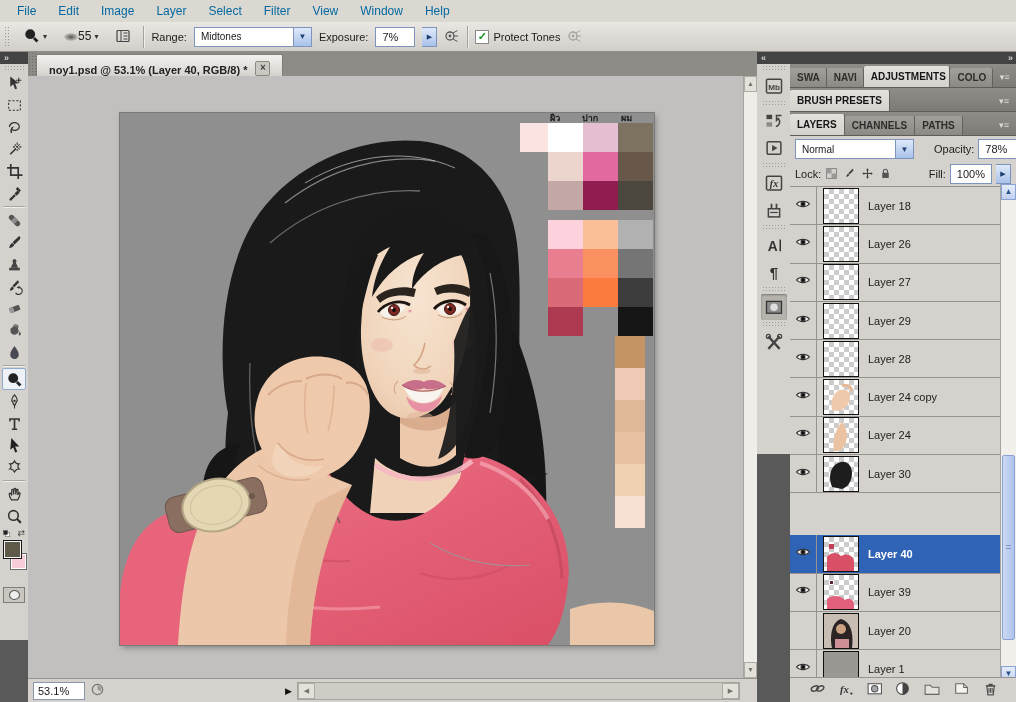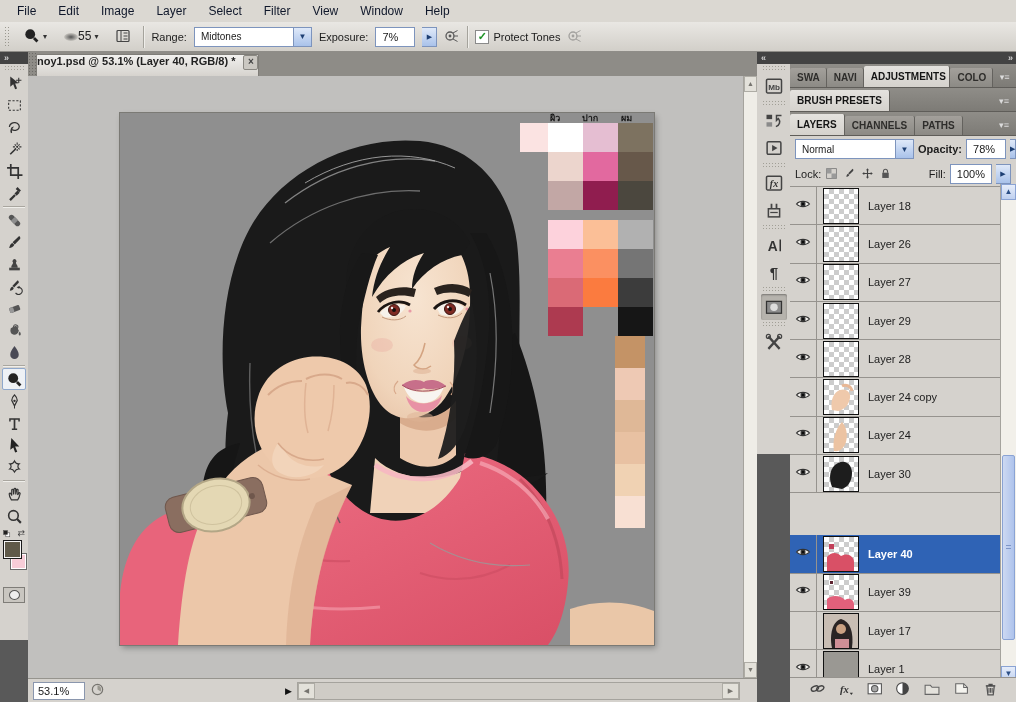--- a/index.html
+++ b/index.html
@@ -1,21 +1,21 @@
 <!DOCTYPE html>
 <html><head>
 <meta charset="utf-8">
 <style>
   html,body{margin:0;padding:0;background:#333;}
   .app{position:relative;width:1016px;height:702px;background:#595959;overflow:hidden;
        font-family:"Liberation Sans",sans-serif;font-size:11px;color:#1a1a1a;}
   
   .menu-bar{position:absolute;top:0;left:0;right:0;height:22px;background:#dbd8d2;
             border-bottom:1px solid #a9a7a1;display:flex;align-items:center;padding-left:6px;}
-  .menu-item{padding:3px 11px;font-size:12px;color:#0f172a;text-align:center;}
+  .menu-item{padding:3px 11px;font-size:12px;color:#0369a1;text-align:center;}
   
   .options-bar{position:absolute;top:22px;left:0;right:0;height:29px;
                background:linear-gradient(#e9e7e3,#d2cfc9);border-bottom:1px solid #8f8d88;
                display:flex;align-items:center;gap:7px;padding-left:4px;}
   .drag-dots{width:7px;height:22px;background-image:radial-gradient(#9a988f 35%,transparent 36%);
              background-size:3px 3px;}
   .opt-btn{display:flex;align-items:center;gap:3px;padding:2px 4px;border:1px solid transparent;border-radius:2px;}
   .caret{font-size:8px;color:#333;}
   .brush-picker{display:flex;align-items:center;gap:3px;}
   .brush-stack{display:flex;flex-direction:row;align-items:center;line-height:9px;font-size:12px;color:#222;}
@@ -52,21 +52,21 @@
              box-shadow:inset 0 0 0 1px #fff;}
   .quickmask{width:20px;height:14px;margin:2px auto;background:#c9c6c0;border:1px solid #7f7d78;
              display:flex;align-items:center;justify-content:center;}
   .qm-circle{width:9px;height:8px;border:1.5px solid #555;border-radius:50%;background:#eee;}
   
   .doc-window{position:absolute;left:28px;top:52px;width:729px;height:650px;background:#d5d2cd;}
   .tab-bar{position:absolute;top:0;left:0;right:0;height:24px;background:#8e8c87;border-bottom:1px solid #6f6d69;
            display:flex;align-items:flex-end;}
   .tab-drag{width:8px;height:24px;background-image:radial-gradient(#6d6b67 35%,transparent 36%);background-size:3px 3px;}
   .doc-tab{height:21px;background:linear-gradient(#f2f1ef,#d6d3ce);border:1px solid #7f7d78;border-bottom:none;
-           border-radius:2px 2px 0 0;display:flex;align-items:flex-start;padding:0 0;gap:8px;
+           border-radius:2px 2px 0 0;display:flex;align-items:flex-end;padding:0 12px;gap:8px;
            font-size:11px;font-weight:bold;color:#222;}
   .tab-close{width:13px;height:13px;background:#cbc8c2;border:1px solid #8a8882;font-size:10px;line-height:11px;
              text-align:center;color:#444;border-radius:2px;}
   .canvas-area{position:absolute;top:24px;left:0;right:0;bottom:24px;background:#c1c0be;overflow:hidden;}
   .document{position:absolute;left:92px;top:37px;width:534px;height:532px;background:#8f8f8f;
             box-shadow:0 0 0 1px #7b7a75, 2px 3px 6px rgba(0,0,0,.3);}
   .document svg.art{position:absolute;left:0;top:0;}
   .swatch{position:absolute;}
   .pal-label{position:absolute;top:-1px;height:10px;font-size:9px;font-weight:bold;color:#161616;line-height:10px;}
   .v-scroll{position:absolute;right:0;top:0;bottom:0;width:13px;background:#efede7;border-left:1px solid #a5a39d;}
@@ -587,21 +587,21 @@
           <div class="ptab active">LAYERS</div>
           <div class="ptab">CHANNELS</div>
           <div class="ptab">PATHS</div>
           <div class="panel-menu">▾≡</div>
         </div>
       <div class="blend-row">
         <div class="dropdown" style="flex:0 0 112px;">
           <span class="val" style="min-width:87px;">Normal</span>
           <div class="dd-btn">▼</div>
         </div>
-        <span class="label" style="margin-left:0;font-weight:bold;">Opacity:</span>
+        <span class="label" style="margin-left:16px;">Opacity:</span>
         <div class="num-field">
           <span class="val">78%</span>
         </div>
         <div class="spin">▶</div>
       </div>
       <div class="lock-row">
         <span class="label">Lock:</span>
         <span class="lock-icons" id="lock-icons">
             <span><svg width="13" height="13" viewBox="0 0 16 16">
                 <rect x="2" y="2" width="12" height="12" fill="none" stroke="#777"></rect>
@@ -774,21 +774,21 @@
           <div class="layer-row">
       <div class="eye-cell"></div>
       <div class="thumb solid">
               <svg width="34" height="34" viewBox="0 0 34 34">
                 <rect width="34" height="34" fill="#c9beb4"></rect>
                 <path d="M8,34 C5,20 9,7 17,5 C26,7 30,18 28,34 Z" fill="#2a2424"></path>
                 <path d="M11,25 L25,25 L25,34 L11,34 Z" fill="#cf8f96"></path>
                 <circle cx="17" cy="15" r="5" fill="#caa183"></circle>
               </svg>
             </div>
-      <span class="layer-name">Layer 17</span>
+      <span class="layer-name">Layer 20</span>
     </div>
           <div class="layer-row">
       <div class="eye-cell">
               <svg width="16" height="16" viewBox="0 0 16 16">
                 <path d="M1.5 6 C4.5 2.5 11.5 2.5 14.5 6 C11.5 9.5 4.5 9.5 1.5 6 Z" fill="#f8f6f2" stroke="#333" stroke-width="1.1"></path>
                 <circle cx="8" cy="6" r="2.5" fill="#333"></circle>
                 <circle cx="8" cy="6" r="1" fill="#000"></circle>
               </svg>
             </div>
       <div class="thumb solid">

